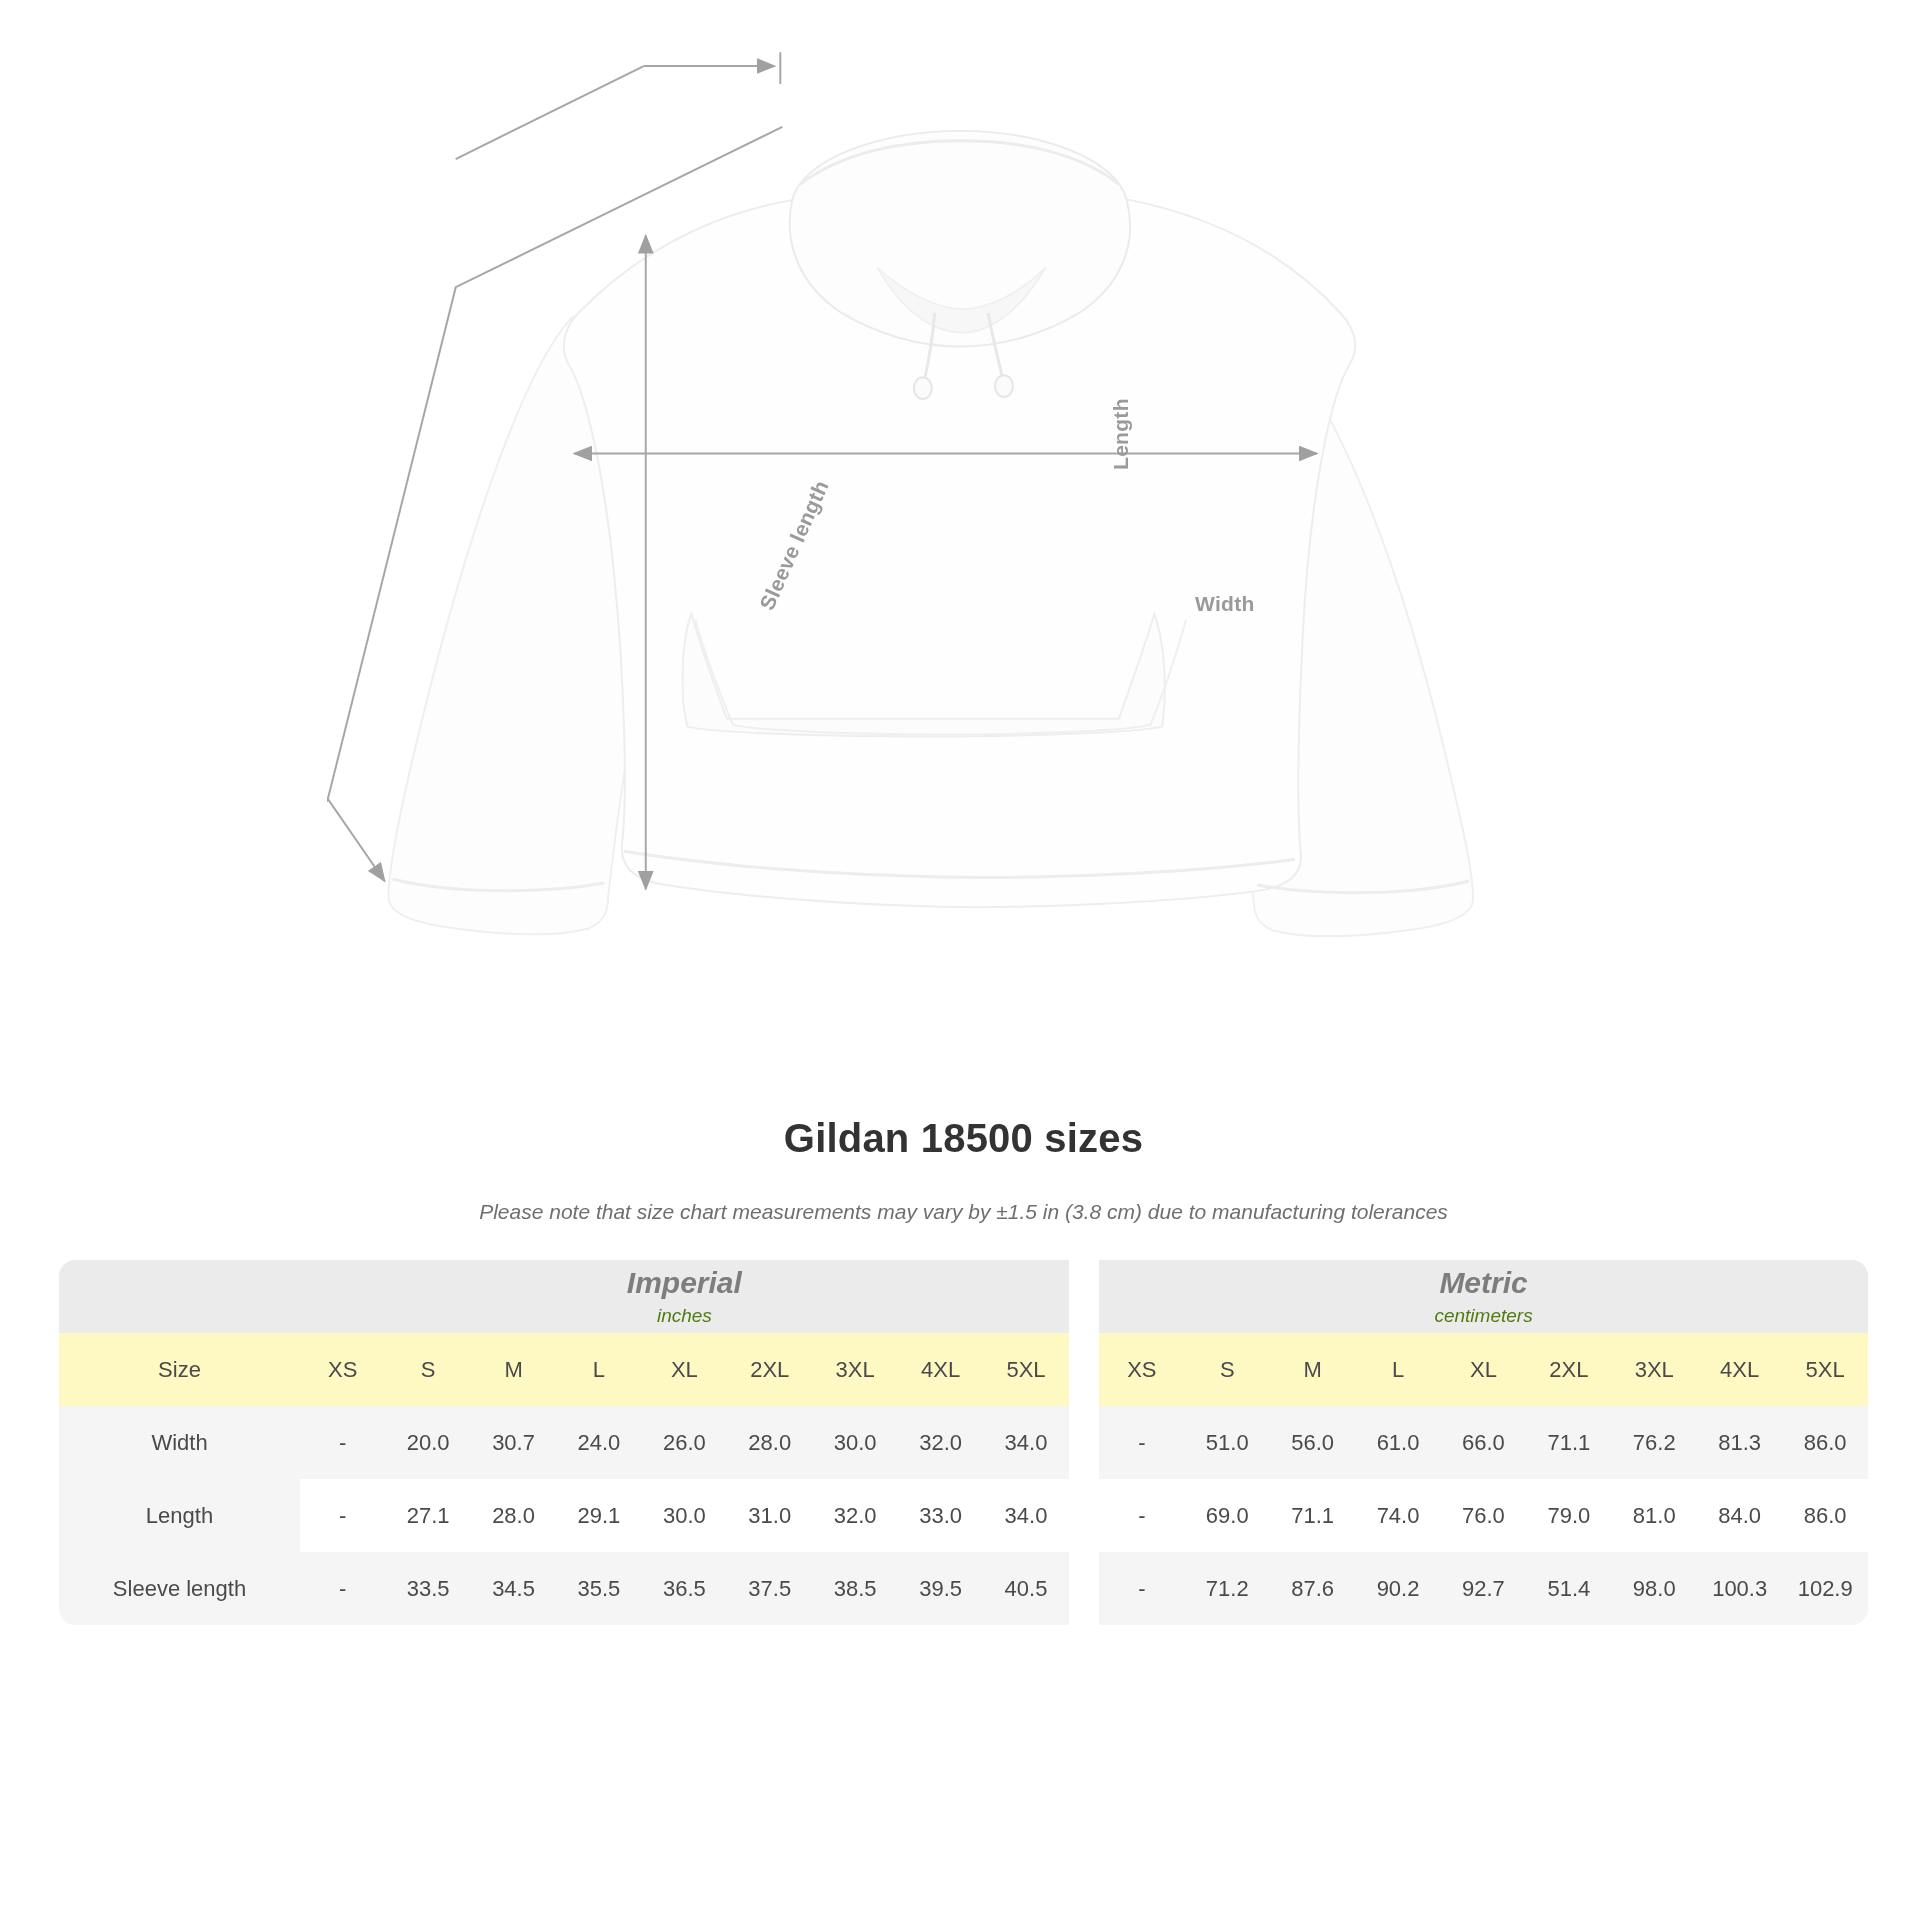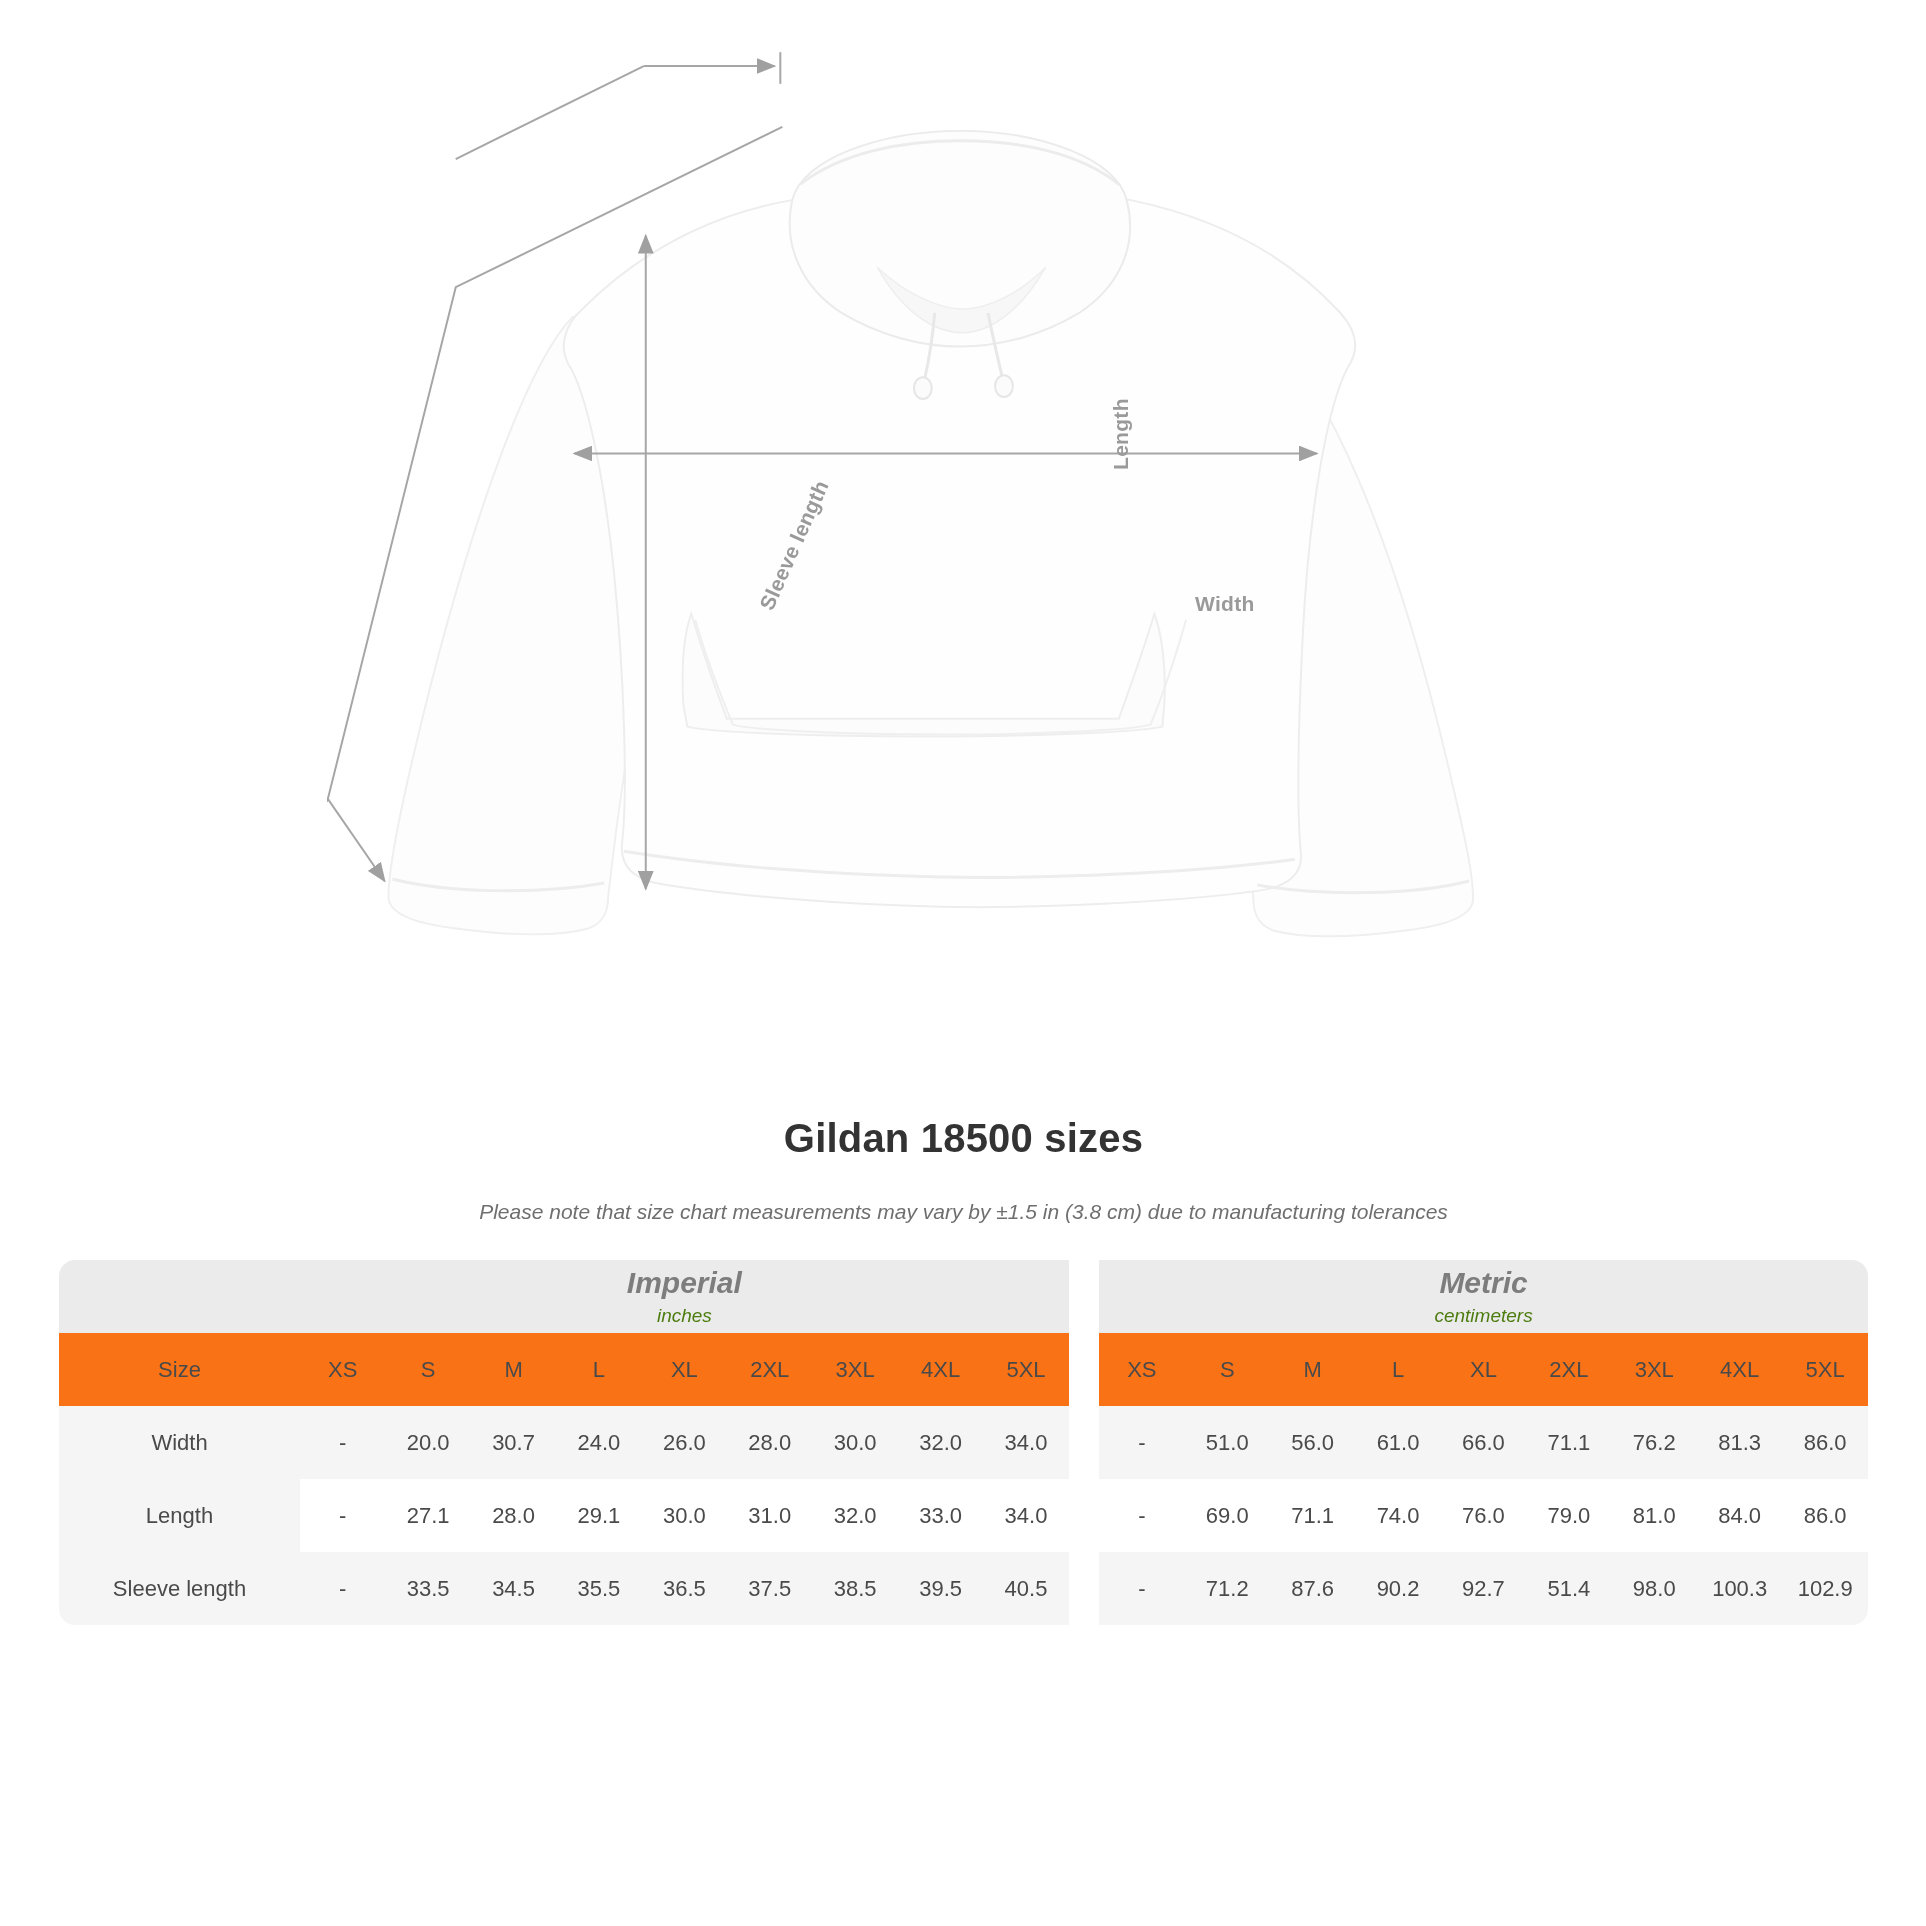--- a/index.html
+++ b/index.html
@@ -112,21 +112,21 @@
     line-height: 1.15;
   }
   .unit-sub {
     font-size: 19px;
     font-style: italic;
     color: #4d7c0f;
     display: block;
     margin-top: 4px;
   }
   .hdrrow td {
-    background: #f97316;
+    background: #fef9c3;
     font-weight: bold;
     color: #5c5c5c;
     font-size: 23px;
     height: 87px;
   }
   .rowlabel {
     font-weight: bold;
     color: #4a4a4a;
     font-size: 23px;
     background: #f5f5f5;

